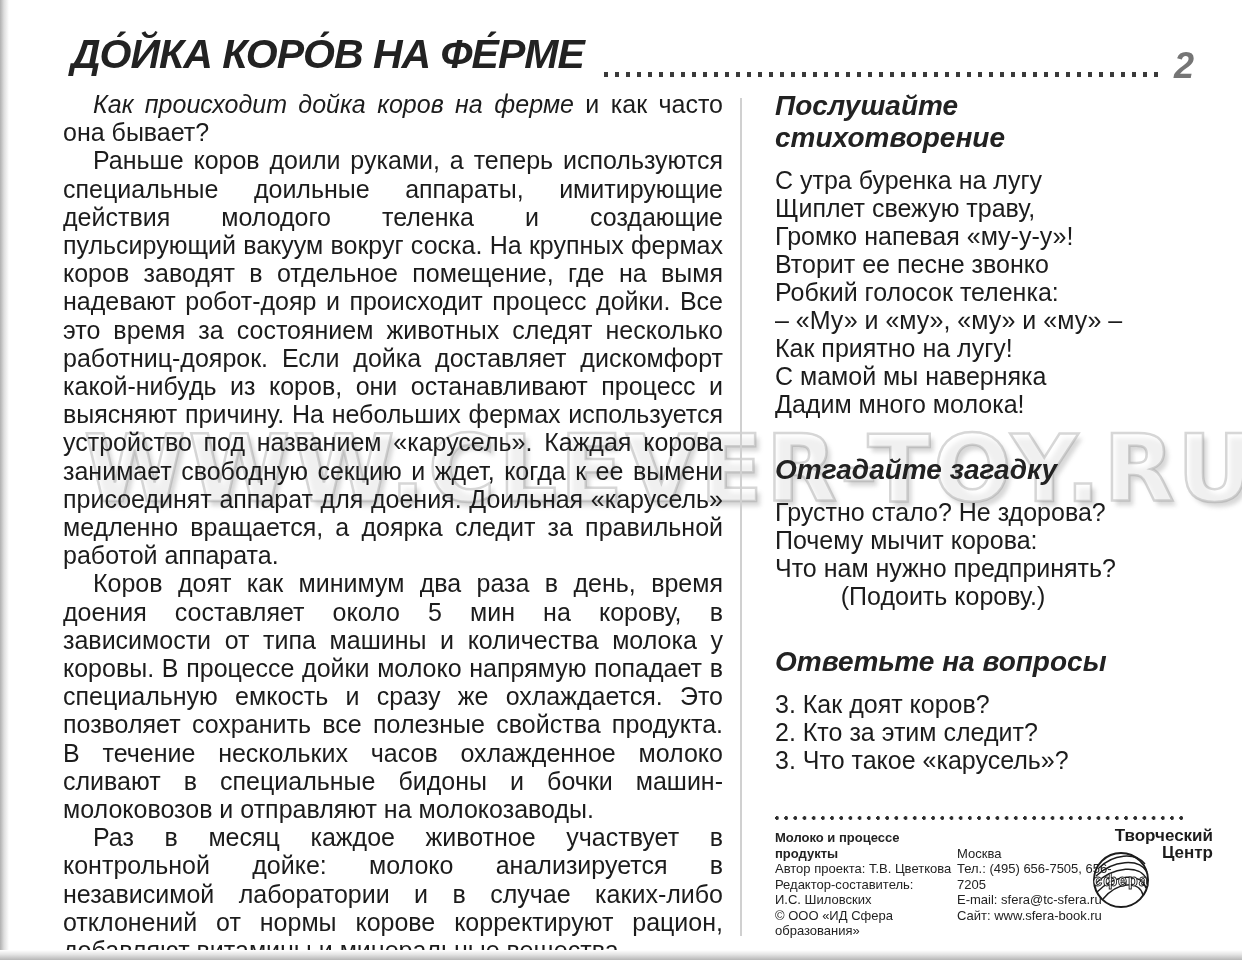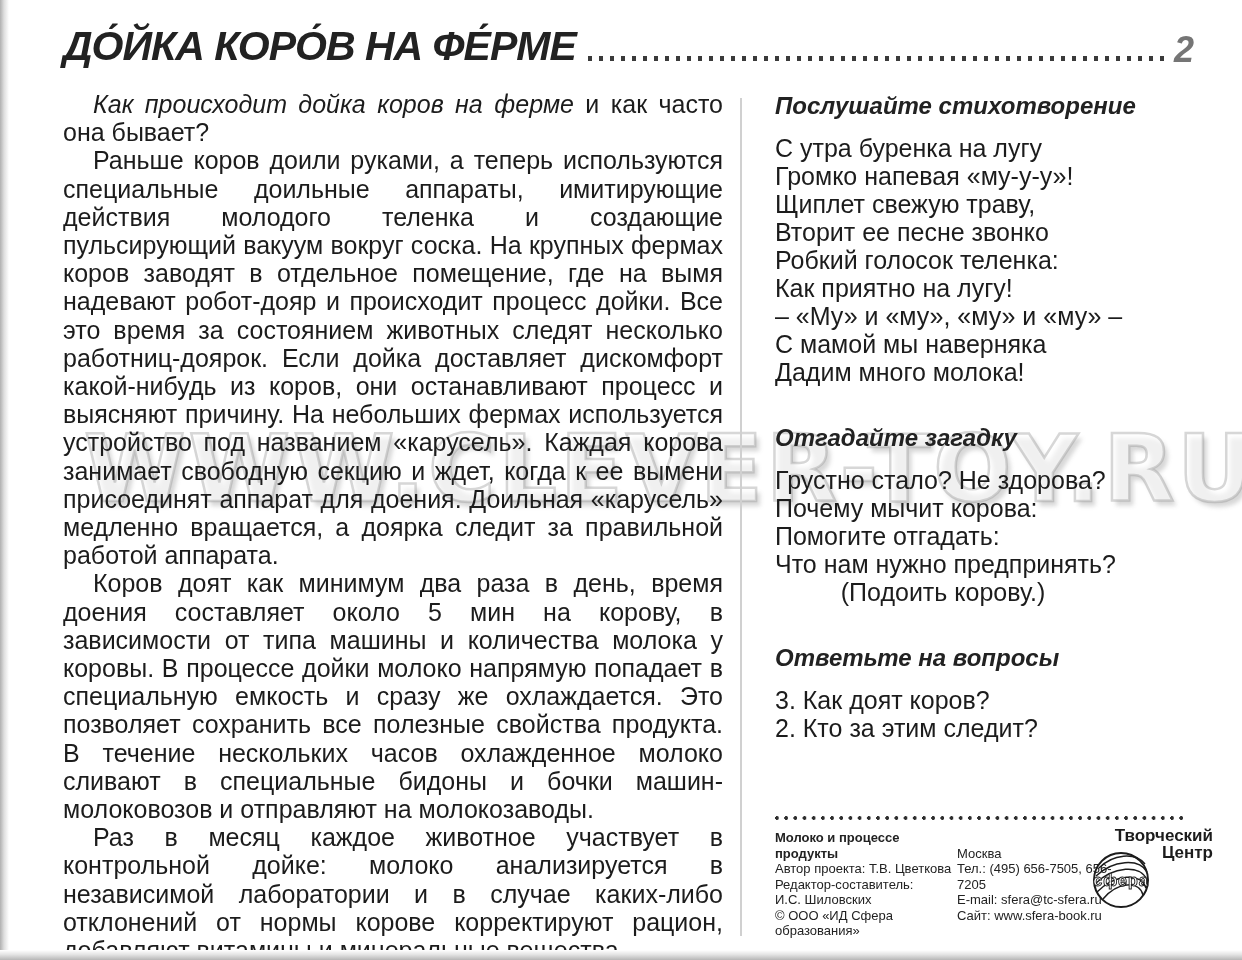--- a/index.html
+++ b/index.html
@@ -9,21 +9,21 @@
   
   .edge-left{position:absolute;left:0;top:0;bottom:0;width:9px;z-index:2;
              background:linear-gradient(to right,#b0b0b0,#dedede 45%,#ffffff);
              border-bottom-left-radius:14px;}
   .edge-bottom{position:absolute;left:0;right:0;bottom:0;height:10px;z-index:2;
              background:linear-gradient(to top,#b6b6b6,#e4e4e4 55%,#ffffff);}
 
   
   .masthead{position:absolute;left:63px;right:48px;top:24px;display:flex;align-items:flex-end;z-index:1;}
   .title{font-size:41px;font-weight:bold;font-style:italic;letter-spacing:-1px;
-         margin:0;line-height:1.1;white-space:nowrap;color:#222;}
+         margin:8px;line-height:1.1;white-space:nowrap;color:#222;}
   .leader{flex:1;height:5px;margin:0 10px 8px 12px;
           background-image:linear-gradient(to right,#3a3a3a 0 4.5px,transparent 4.5px 11px);
           background-size:11px 5px;background-repeat:repeat-x;background-position:left bottom;}
   .pagenum{font-size:36px;font-weight:bold;font-style:italic;color:#757575;line-height:1;margin-bottom:1px;}
 
   
   .watermark{position:absolute;left:84px;top:416px;z-index:0;
              font-family:"DejaVu Sans",sans-serif;font-size:92px;font-weight:bold;
              letter-spacing:3px;white-space:nowrap;
              color:rgba(255,255,255,0.62);
@@ -33,21 +33,21 @@
   
   .col-left{position:absolute;left:63px;top:90px;width:660px;z-index:1;
             font-size:25px;line-height:28.2px;text-align:justify;}
   .col-left p{margin:0;text-indent:30px;}
   .lead-italic{font-style:italic;}
 
   .divider{position:absolute;left:740px;top:98px;height:838px;width:2px;background:#d0d0d0;z-index:1;}
 
   .col-right{position:absolute;left:775px;top:90px;width:414px;z-index:1;
              font-size:25px;line-height:28px;}
-  .sec-heading{font-size:24px;font-weight:bold;font-style:italic;margin:0 0 12px 0;line-height:32px;color:#222;}
+  .sec-heading{font-size:28px;font-weight:bold;font-style:italic;margin:0 0 12px 0;line-height:32px;color:#222;}
   .sec-heading.mt{margin-top:36px;}
   .txt-line{white-space:nowrap;}
   .riddle-answer{text-align:center;padding-right:78px;}
 
   
   .footer{position:absolute;left:775px;top:816px;width:440px;z-index:1;
           font-size:13px;line-height:15.5px;color:#222;}
   .dotline{width:412px;height:4px;margin-bottom:10px;
            background-image:radial-gradient(circle at 2px 2px,#2e2e2e 1.7px,transparent 2.1px);
            background-size:9.2px 4px;background-repeat:repeat-x;}
@@ -79,39 +79,39 @@
     <p>Раньше коров доили руками, а теперь используются специальные доильные аппараты, имитирующие действия молодого теленка и создающие пульсирующий вакуум вокруг соска. На крупных фермах коров заводят в отдельное помещение, где на вымя надевают робот-дояр и происходит процесс дойки. Все это время за состоянием животных следят несколько работниц-доярок. Если дойка доставляет дискомфорт какой-нибудь из коров, они останавливают процесс и выясняют причину. На небольших фермах используется устройство под названием «карусель». Каждая корова занимает свободную секцию и ждет, когда к ее вымени присоединят аппарат для доения. Доильная «карусель» медленно вращается, а доярка следит за правильной работой аппарата.</p>
     <p>Коров доят как минимум два раза в день, время доения составляет около 5 мин на корову, в зависимости от типа машины и количества молока у коровы. В процессе дойки молоко напрямую попадает в специальную емкость и сразу же охлаждается. Это позволяет сохранить все полезные свойства продукта. В течение нескольких часов охлажденное молоко сливают в специальные бидоны и бочки машин-молоковозов и отправляют на молокозаводы.</p>
     <p>Раз в месяц каждое животное участвует в контрольной дойке: молоко анализируется в независимой лаборатории и в случае каких-либо отклонений от нормы корове корректируют рацион, добавляют витамины и минеральные вещества.</p>
   </section>
 
   <div class="divider"></div>
 
   <aside class="col-right">
     <h2 class="sec-heading">Послушайте стихотворение</h2>
     <div class="txt-line">С утра буренка на лугу</div>
+    <div class="txt-line">Щиплет свежую траву,</div>
     <div class="txt-line">Громко напевая «му-у-у»!</div>
-    <div class="txt-line">Щиплет свежую траву,</div>
     <div class="txt-line">Вторит ее песне звонко</div>
     <div class="txt-line">Робкий голосок теленка:</div>
+    <div class="txt-line">– «Му» и «му», «му» и «му» –</div>
     <div class="txt-line">Как приятно на лугу!</div>
-    <div class="txt-line">– «Му» и «му», «му» и «му» –</div>
     <div class="txt-line">С мамой мы наверняка</div>
     <div class="txt-line">Дадим много молока!</div>
 
     <h2 class="sec-heading mt">Отгадайте загадку</h2>
     <div class="txt-line">Грустно стало? Не здорова?</div>
     <div class="txt-line">Почему мычит корова:</div>
-    <div class="txt-line">Помогите отгадать:</div>
     <div class="txt-line">Что нам нужно предпринять?</div>
     <div class="riddle-answer">(Подоить корову.)</div>
 
     <h2 class="sec-heading mt">Ответьте на вопросы</h2>
     <div class="txt-line">3. Как доят коров?</div>
     <div class="txt-line">2. Кто за этим следит?</div>
+    <div class="txt-line">3. Что такое «карусель»?</div>
   </aside>
 
   <footer class="footer">
     <div class="dotline"></div>
     <div class="foot-grid">
       <div class="foot-a">
         <div class="foot-bold">Молоко и процессе продукты</div>
         <div>Автор проекта: Т.В. Цветкова</div>
         <div>Редактор-составитель:</div>
         <div>И.С. Шиловских</div>

